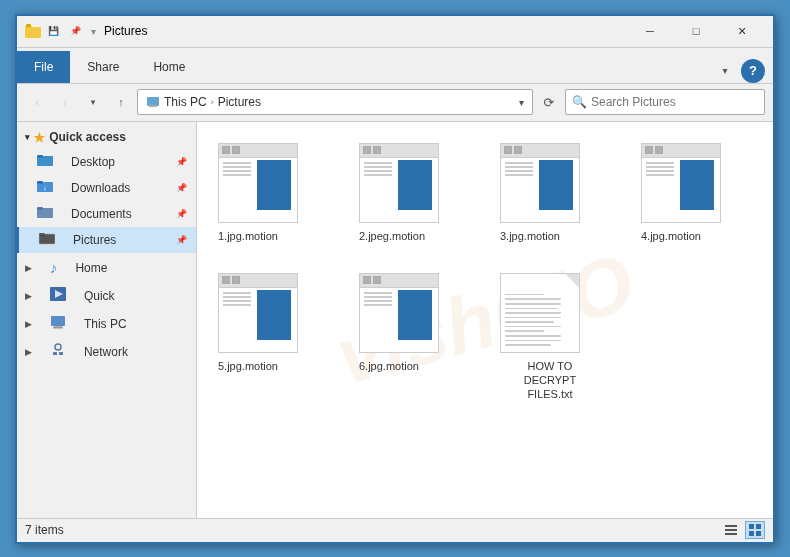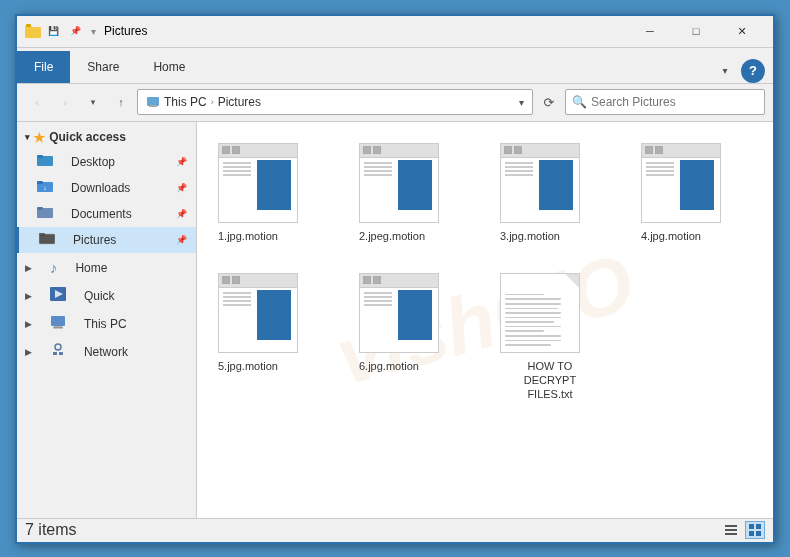--- a/index.html
+++ b/index.html
@@ -368,21 +368,21 @@
     }
 
     
     .status-bar {
       height: 24px;
       background: #f0f0f0;
       border-top: 1px solid #ccc;
       display: flex;
       align-items: center;
       padding: 0 8px;
-      font-size: 16px;
+      font-size: 12px;
       color: #333;
       flex-shrink: 0;
     }
     .status-right {
       margin-left: auto;
       display: flex;
       gap: 4px;
     }
     .view-btn {
       width: 20px; height: 18px;

